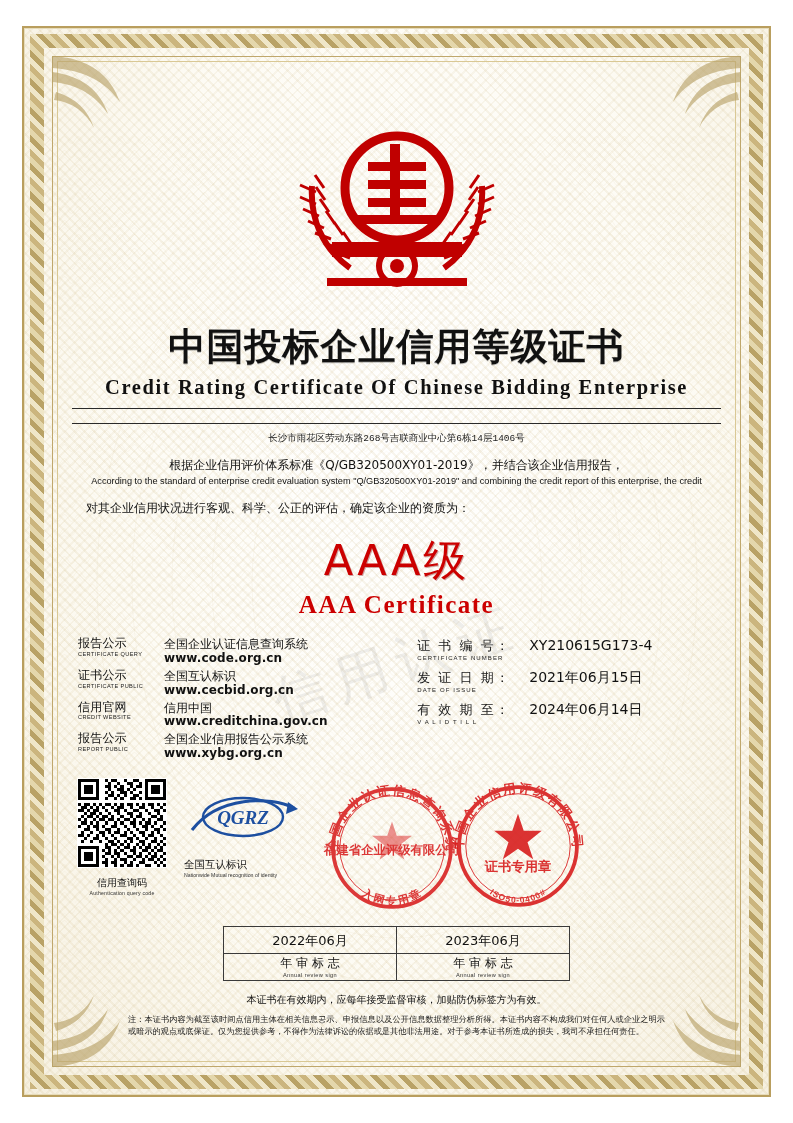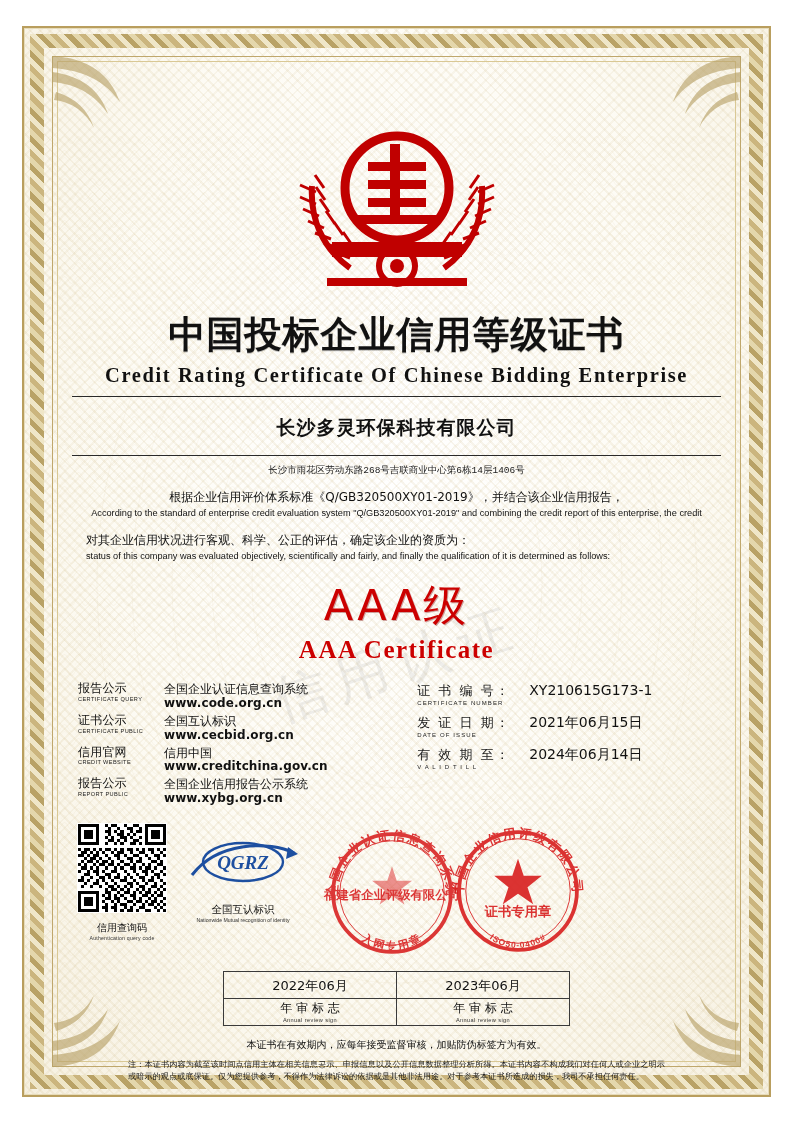--- a/index.html
+++ b/index.html
@@ -92,21 +92,21 @@
   }
 
   
   .title-cn {
     text-align: center;
     font-family: "DejaVu Sans", sans-serif;
     font-weight: bold;
     font-size: 37px;
     letter-spacing: 1px;
     color: #111;
-    margin-top: 12px;
+    margin-top: 24px;
     text-shadow: 0 1px 0 rgba(0,0,0,0.25);
   }
   .title-en {
     text-align: center;
     font-family: "Liberation Serif", serif;
     font-weight: bold;
     font-size: 20.5px;
     letter-spacing: 1.6px;
     color: #111;
     margin-top: 4px;
@@ -281,21 +281,21 @@
   }
   .qr-cap-en {
     font-size: 5.2px;
     font-family: "Liberation Sans", sans-serif;
     color: #333;
     letter-spacing: 0.2px;
   }
 
   .qgrz-box {
     width: 118px;
-    text-align: center;
+    text-align: left;
     margin-left: 16px;
     padding-top: 8px;
   }
   .qgrz-cap-cn {
     font-size: 10.5px;
     font-family: "DejaVu Sans", sans-serif;
     margin-top: 6px;
     color: #111;
   }
   .qgrz-cap-en {
@@ -457,31 +457,29 @@
           <circle cx="125" cy="148" r="7" fill="#c00000"></circle>
           <rect x="55" y="160" width="140" height="8" fill="#c00000"></rect>
         </g>
       </svg>
     </div>
 
     <div class="title-cn">中国投标企业信用等级证书</div>
     <div class="title-en">Credit Rating Certificate Of Chinese Bidding Enterprise</div>
     <div class="title-rule"></div>
 
-    <div class="company">长沙多灵环保科技有限公司</div>
     <div class="company-rule"></div>
     <div class="address">长沙市雨花区劳动东路268号吉联商业中心第6栋14层1406号</div>
 
     <div class="para">
       <div class="cn">根据企业信用评价体系标准《Q/GB320500XY01-2019》，并结合该企业信用报告，</div>
       <div class="en">According to the standard of enterprise credit evaluation system "Q/GB320500XY01-2019" and combining the credit report of this enterprise, the credit</div>
     </div>
     <div class="para para2">
       <div class="cn">对其企业信用状况进行客观、科学、公正的评估，确定该企业的资质为：</div>
-      <div class="en">status of this company was evaluated objectively, scientifically and fairly, and finally the qualification of it is determined as follows:</div>
     </div>
 
     <div class="grade">
       <div class="grade-cn">AAA级</div>
       <div class="grade-en">AAA Certificate</div>
     </div>
 
     <div class="info">
       <div class="info-left">
 
@@ -530,21 +528,21 @@
         </div>
 
       </div>
 
       <div class="info-right">
         <div class="rrow">
           <div class="rlbl">
             <div class="lcn">证 书 编 号：</div>
             <div class="len">CERTIFICATE NUMBER</div>
           </div>
-          <div class="rval">XY210615G173-1</div>
+          <div class="rval">XY210615G173-4</div>
         </div>
         <div class="rrow">
           <div class="rlbl">
             <div class="lcn">发 证 日 期：</div>
             <div class="len">DATE OF ISSUE</div>
           </div>
           <div class="rval">2021年06月15日</div>
         </div>
         <div class="rrow">
           <div class="rlbl">

